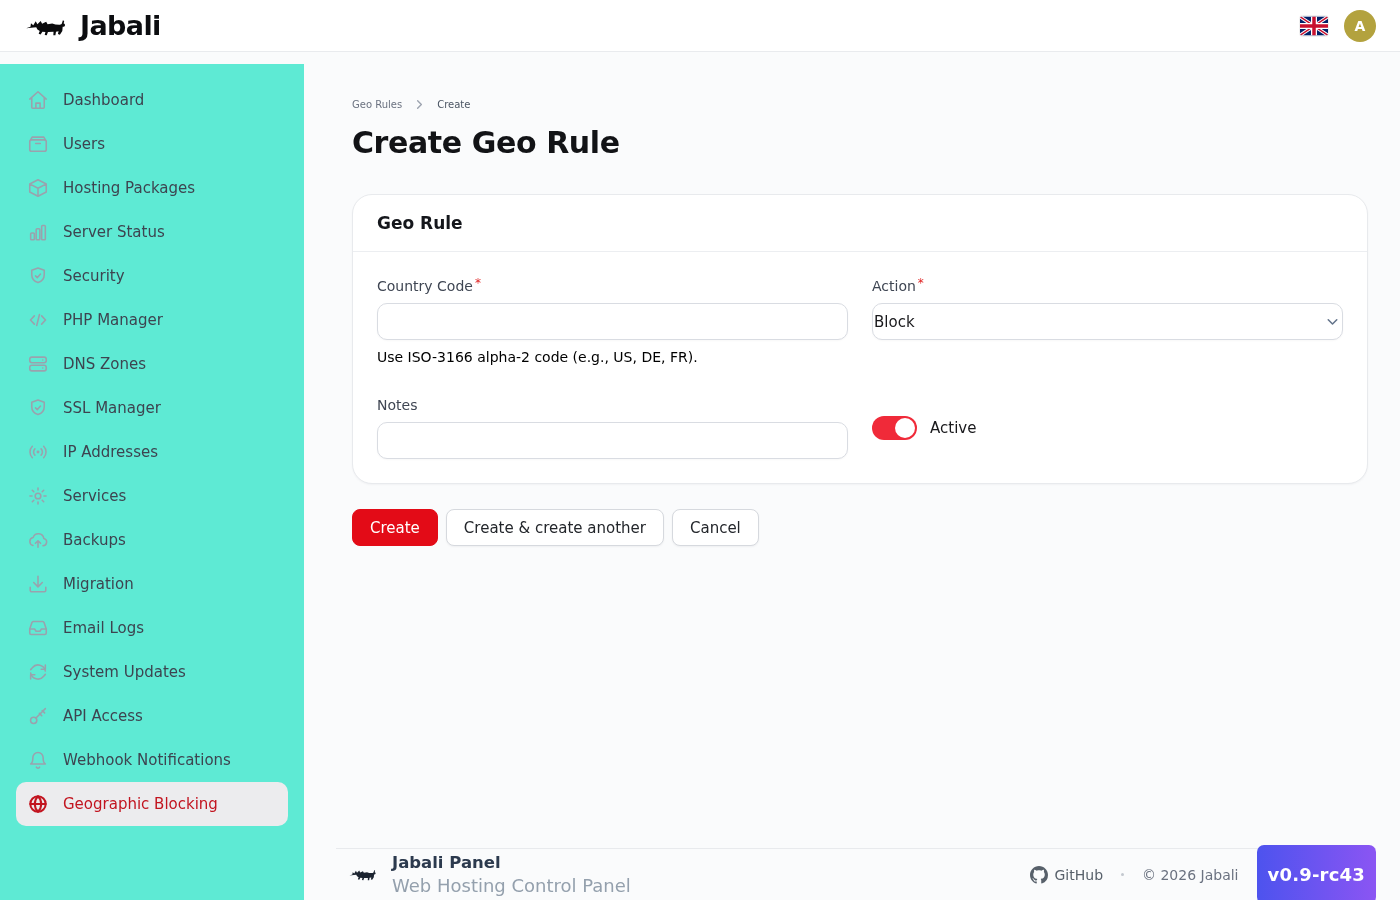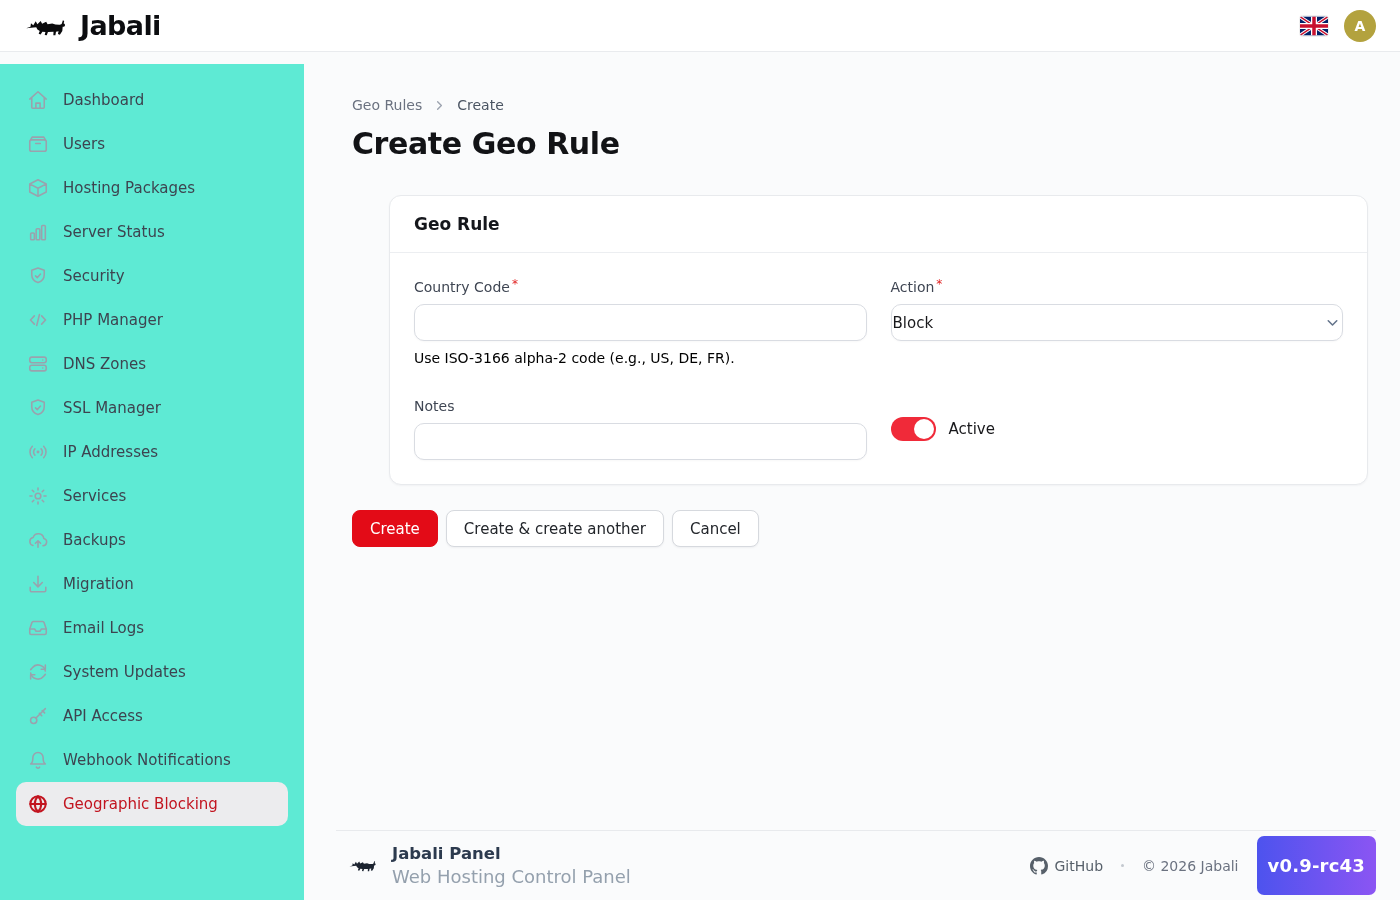--- a/index.html
+++ b/index.html
@@ -21,28 +21,28 @@
   .sidebar { position:fixed; top:64px; left:0; bottom:0; width:304px; background:#5eead4; padding:14px 16px; }
   .nav-item { display:flex; align-items:center; gap:14px; height:44px; padding:0 11px;
     border-radius:10px; color:#3d4450; font-size:15px; cursor:pointer; }
   .nav-item .ic { color:#9aa2ad; flex:none; }
   .nav-item.active { background:#ececee; color:#c2141f; font-weight:500; }
   .nav-item.active .ic { color:#c2141f; }
 
   
   .main { position:absolute; top:64px; left:304px; right:0; bottom:0; background:#fafbfc; }
   .content { padding:33px 32px 0 48px; }
-  .breadcrumb { display:flex; align-items:center; gap:10px; font-size:14px; color:#6b7280; }
+  .breadcrumb { display:flex; align-items:center; gap:10px; font-size:10px; color:#6b7280; }
   .bc-link { cursor:pointer; }
   .bc-current { color:#4b5563; }
   .bc-sep { color:#9ca3af; display:flex; }
   .page-title { margin-top:13px; font-size:30px; font-weight:800; color:#121316; letter-spacing:-0.4px; }
 
-  .card { margin-top:34px; background:#fff; border:1px solid #e8eaed; border-radius:12px;
-    box-shadow:0 1px 2px rgba(16,24,40,.04);margin-left:37px; }
+  .card { margin-top:34px; background:#fff; border:1px solid #e8eaed; border-radius:20px;
+    box-shadow:0 1px 2px rgba(16,24,40,.04); }
   .card-header { padding:18px 24px; border-bottom:1px solid #eceef1; }
   .card-title { font-size:17px; font-weight:700; color:#15171c; }
   .card-body { padding:24px; }
   .grid { display:grid; grid-template-columns:1fr 1fr; column-gap:24px; row-gap:30px; }
   .field-label { font-size:14px; font-weight:500; color:#3f4653; display:inline-flex; line-height:17px; }
   .req { color:#e02424; font-size:12px; margin-left:2px; transform:translateY(-3px); }
   .text-input { display:block; margin-top:8px; width:100%; height:37px; border:1px solid #d9dce2;
     border-radius:10px; background:#fff; padding:0 12px; font-size:15px; color:#18181b;
     box-shadow:0 1px 2px rgba(16,24,40,.03); outline:none; font-family:inherit; }
   .helper { margin-top:9px; font-size:14px; color:#000000; }
@@ -56,21 +56,21 @@
   .toggle-label { font-size:15px; color:#18181b; }
 
   .actions { display:flex; gap:8px; margin-top:25px; }
   .btn { height:37px; border-radius:8px; font-size:15px; font-weight:500; display:inline-flex;
     align-items:center; padding:0 17px; cursor:pointer; border:1px solid transparent; font-family:inherit; }
   .btn-primary { background:#e30b17; border-color:#e30b17; color:#fff; }
   .btn-secondary { background:#fff; border-color:#d6d9de; color:#23262b;
     box-shadow:0 1px 2px rgba(16,24,40,.05); }
 
   
-  .footer { position:absolute; left:32px; right:24px; bottom:0; height:70px; border-top:1px solid #e8eaed;
+  .footer { position:absolute; left:32px; right:24px; bottom:0; height:52px; border-top:1px solid #e8eaed;
     display:flex; align-items:center; justify-content:space-between; }
   .footer-left { display:flex; align-items:center; gap:13px; padding-left:12px; }
   .footer-brand { font-size:16.5px; font-weight:700; color:#2c3a4e; line-height:1.2; }
   .footer-tagline { font-size:18px; color:#94a0ad; margin-top:3px; }
   .footer-right { display:flex; align-items:center; gap:18px; color:#6b7280; font-size:14px; }
   .github { display:flex; align-items:center; gap:7px; cursor:pointer; color:#57606a; }
   .sep-dot { width:3px; height:3px; border-radius:50%; background:#c3c8cf; }
   .copyright { color:#6b7280; }
   .version-badge { background:linear-gradient(90deg,#4d53ee,#8b55f3); color:#fff; font-size:18px;
     font-weight:700; padding:19px 11px; border-radius:7px; letter-spacing:.2px; }

